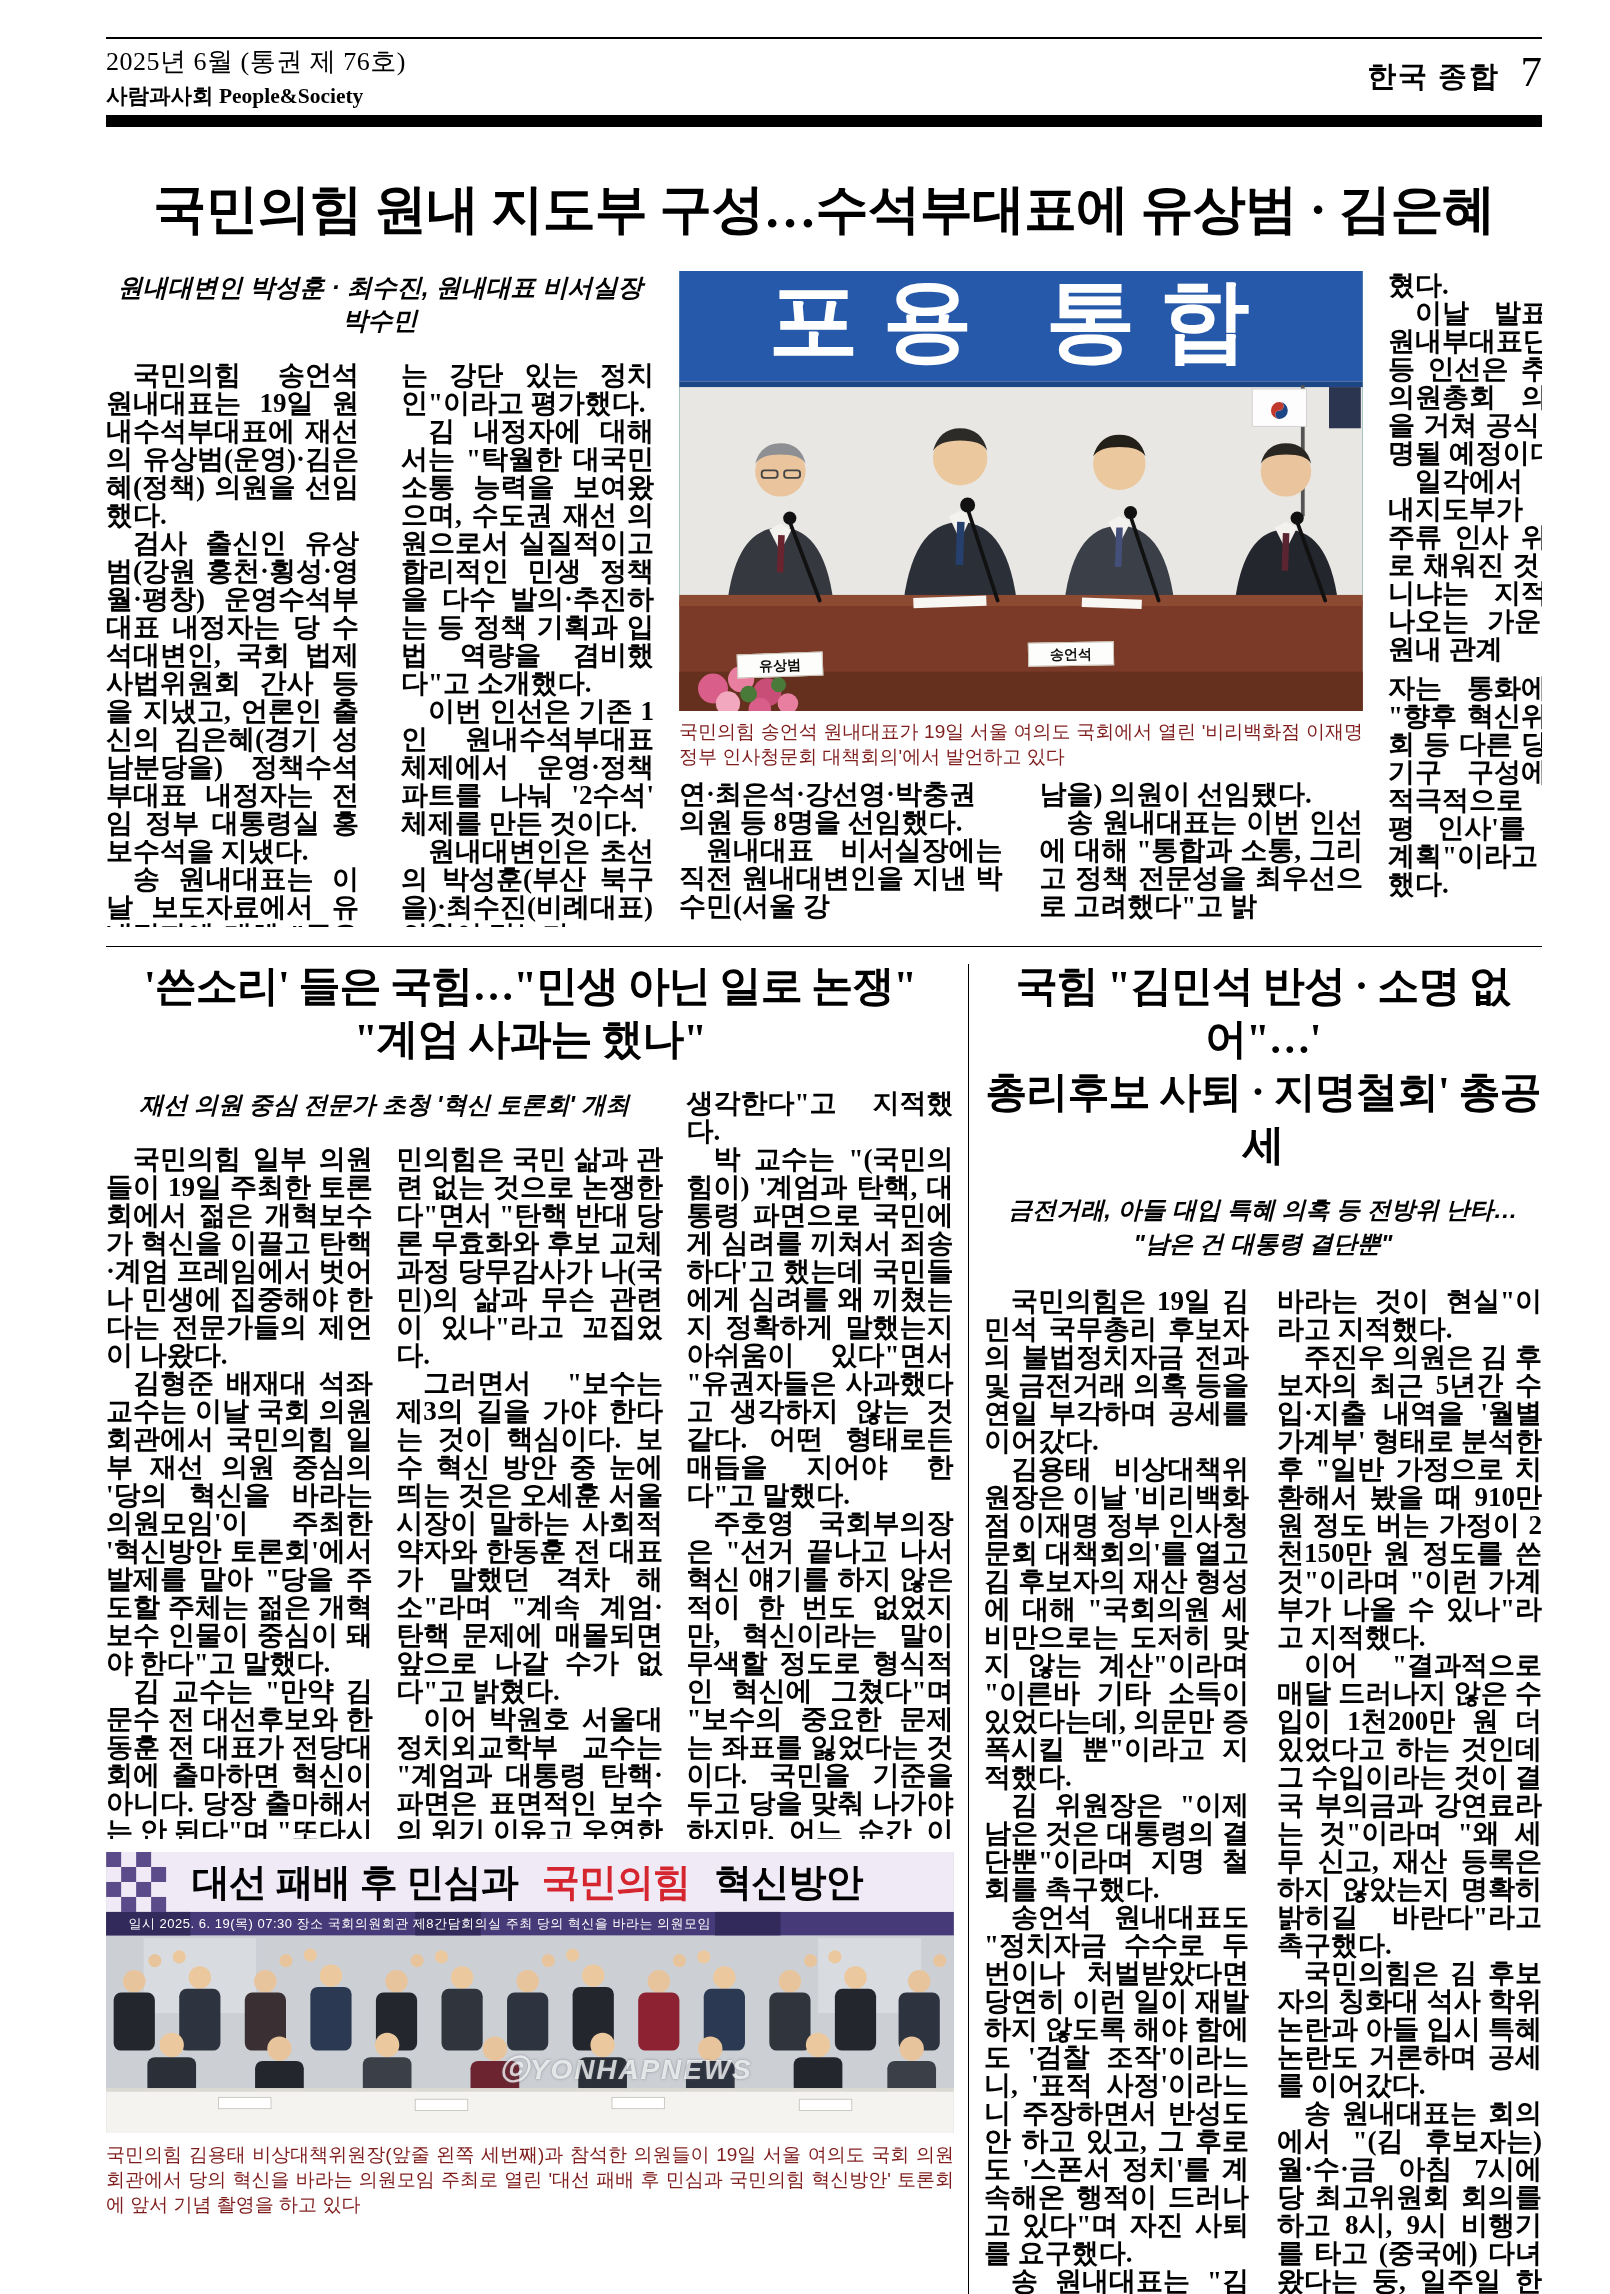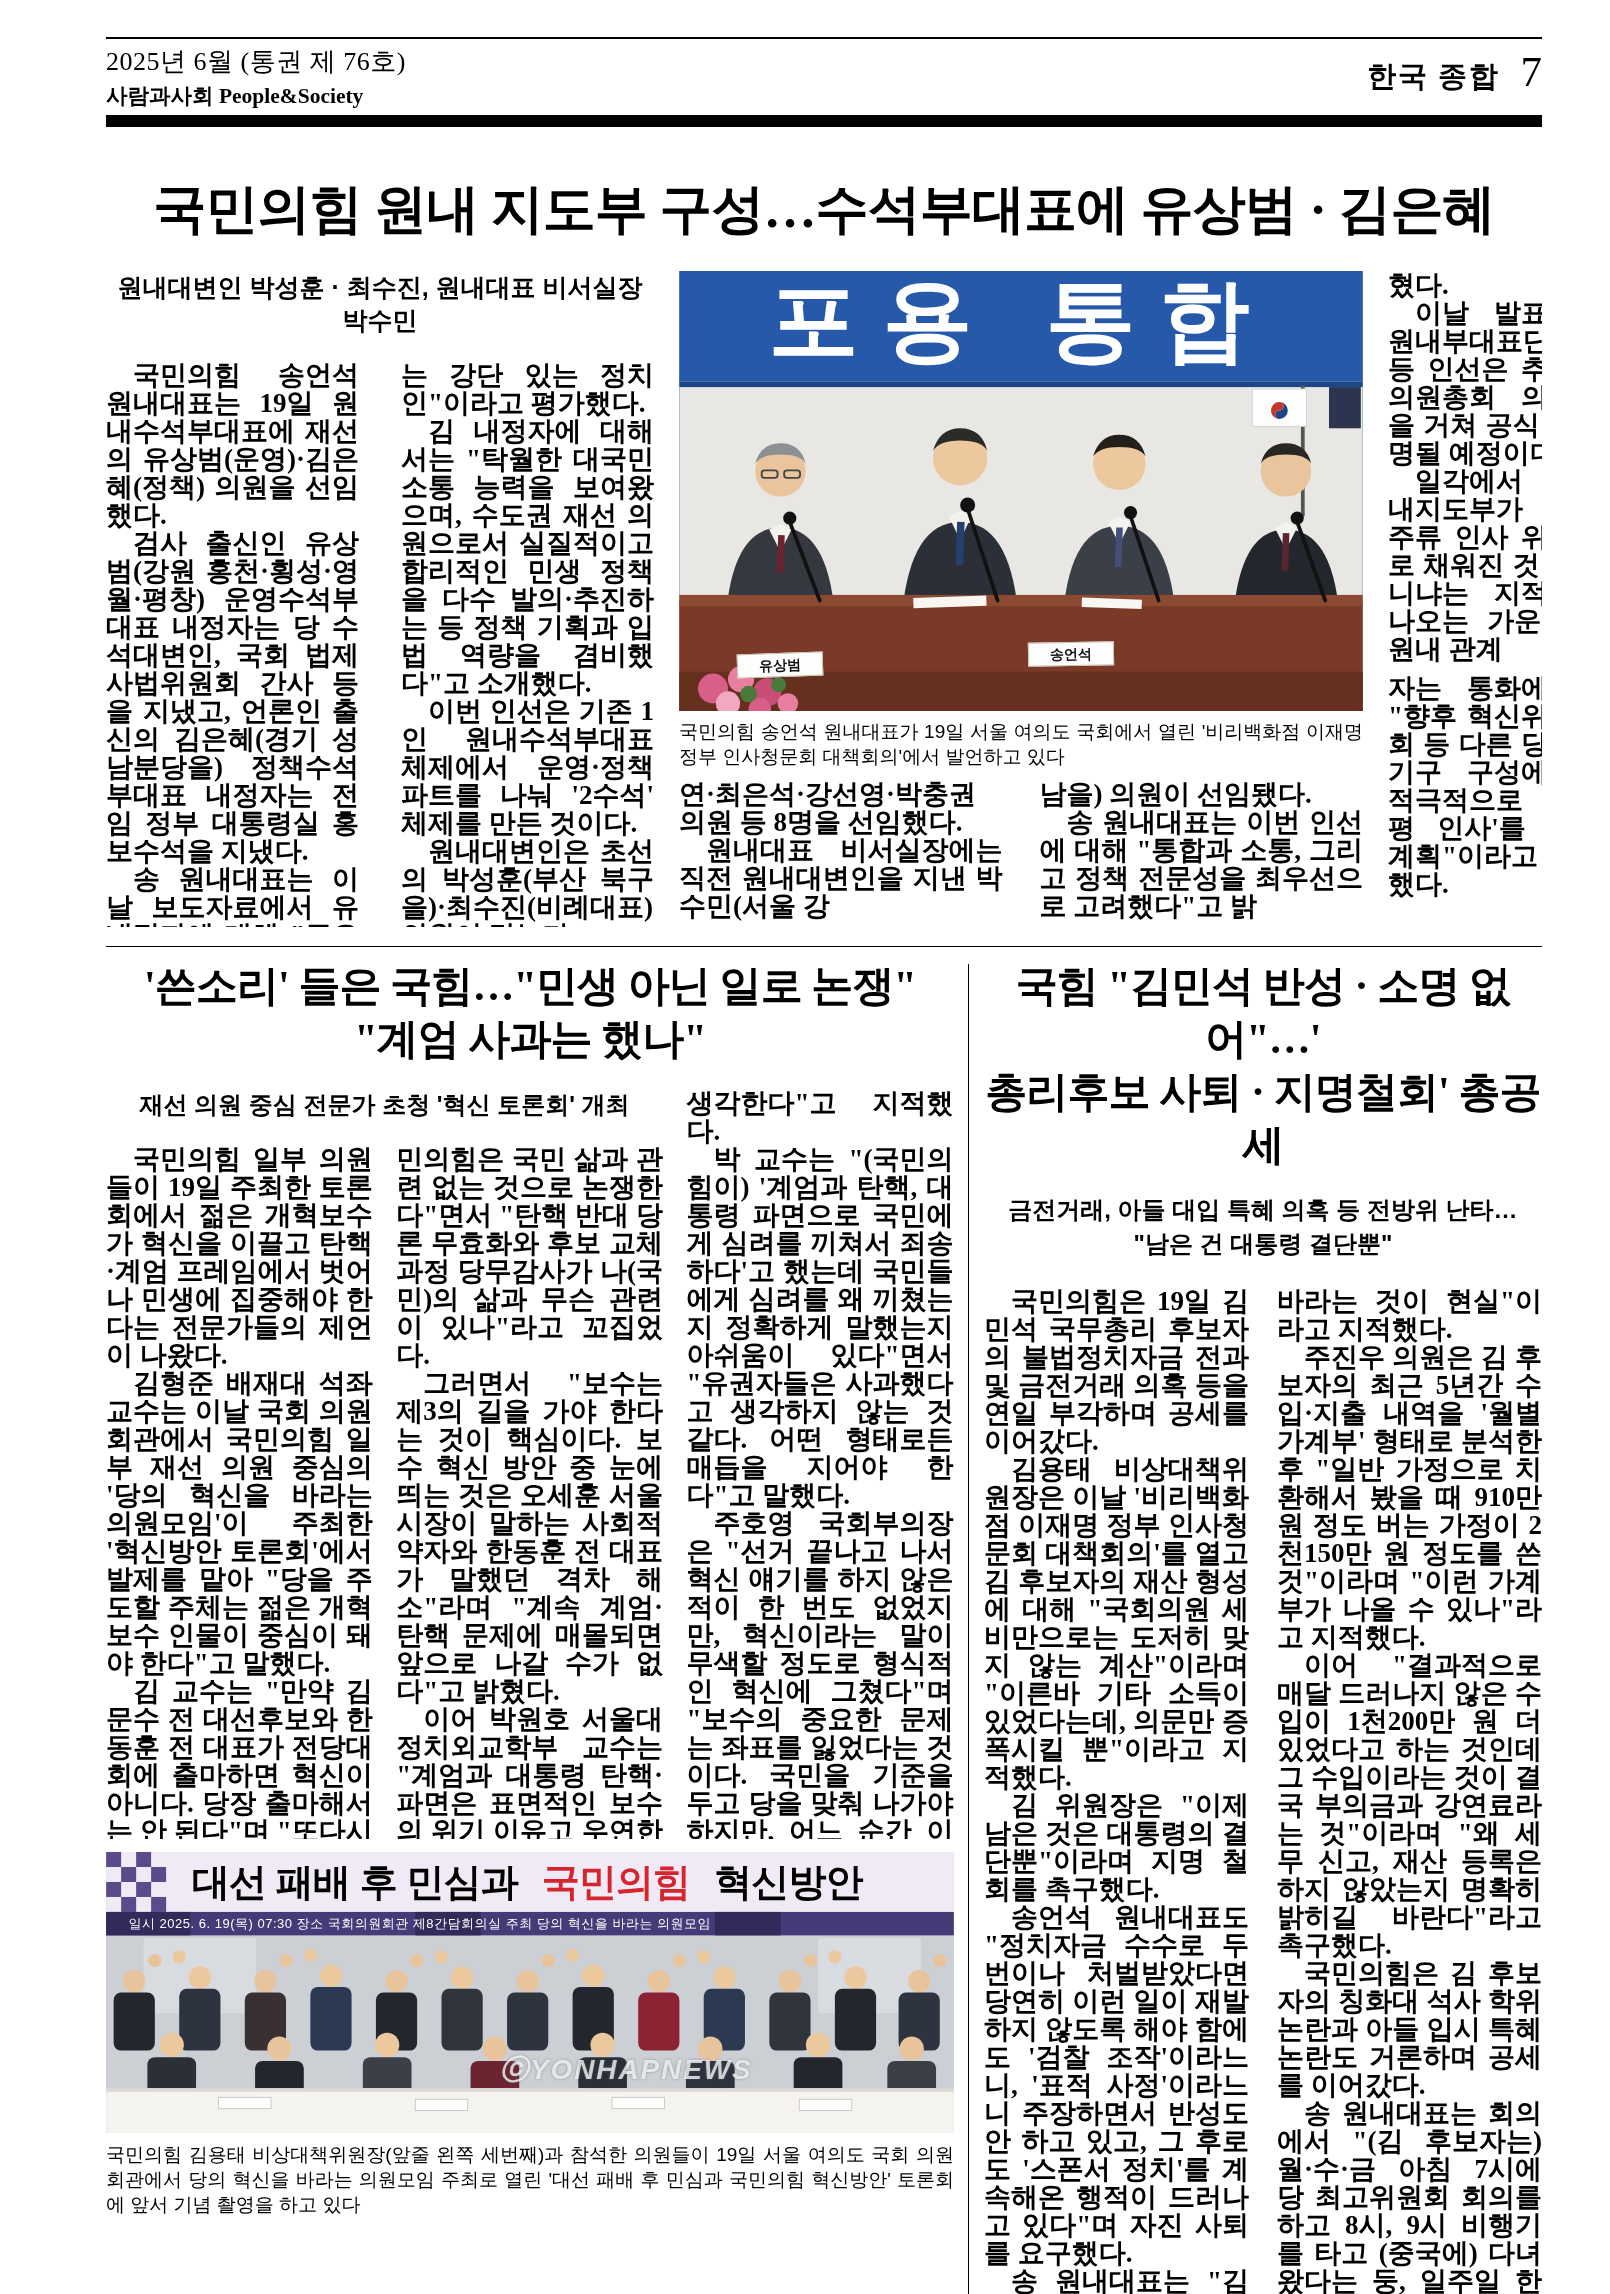--- a/index.html
+++ b/index.html
@@ -3,21 +3,21 @@
 <meta charset="utf-8">
 <style>
   * { margin:0; padding:0; box-sizing:border-box; }
   html,body { background:#9a9a9a; }
   .page {
     position:relative; width:1611px; height:2295px; margin:0 auto;
     background:#ffffff; color:#000;
     padding:37px 69px 0 106px; overflow:hidden;
     font-family:"Liberation Serif","DejaVu Serif",serif;
   }
-  .sans { font-family:"Liberation Sans","DejaVu Sans",sans-serif; }
+  .sans { font-family:"Liberation Sans","DejaVu Sans",sans-serif;font-style:italic; }
 
   
   .top-rule { border-top:2.8px solid #000; }
   .masthead { display:flex; justify-content:space-between; align-items:flex-start; padding-top:4.7px; }
   .mast-left .issue { font-size:26px; letter-spacing:0.5px; }
   .mast-left .section { font-size:21.5px; font-weight:bold; margin-top:1.9px; }
   .mast-right { display:flex; align-items:baseline; gap:20.6px; padding-top:3.7px; }
   .edition { font-size:29px; font-weight:bold; letter-spacing:1.9px; }
   .pagenum { font-size:43px; }
   .thick-bar { height:12px; background:#000; margin-top:5.6px; }
@@ -44,21 +44,21 @@
     text-align:center; color:#fff; font-weight:bold; font-size:90px; letter-spacing:24px;
     font-family:"Liberation Sans","DejaVu Sans",sans-serif;
   }
   .nameplate {
     position:absolute; background:#fdfdfb; border:0.9px solid #c9c2b6; color:#111;
     font-size:14px; font-weight:bold; text-align:center; line-height:22.5px;
     width:86px; height:24px; font-family:"Liberation Sans","DejaVu Sans",sans-serif;
   }
   .np1 { left:58px; top:382px; transform:rotate(-2deg); }
   .np2 { left:349px; top:371px; transform:rotate(-1deg); }
-  .caption { font-family:"Liberation Sans","DejaVu Sans",sans-serif; font-size:19px; line-height:25px; color:#000000; text-align:justify; }
+  .caption { font-family:"Liberation Sans","DejaVu Sans",sans-serif; font-size:19px; line-height:25px; color:#7f1d1d; text-align:justify; }
   .caption1 { margin-top:7.5px; }
   .mid-cols { display:flex; gap:37px; margin-top:11.2px; height:142px; overflow:hidden; }
   .mid-cols > div { flex:1; min-width:0; }
   .col5-top { min-height:403px; }
 
   .section-divider { border:0; border-top:1.9px solid #000; margin:19px 0 13px 0; }
 
   
   .bottom-row { display:flex; align-items:stretch; }
   .article2 { width:848px; flex:none; }

